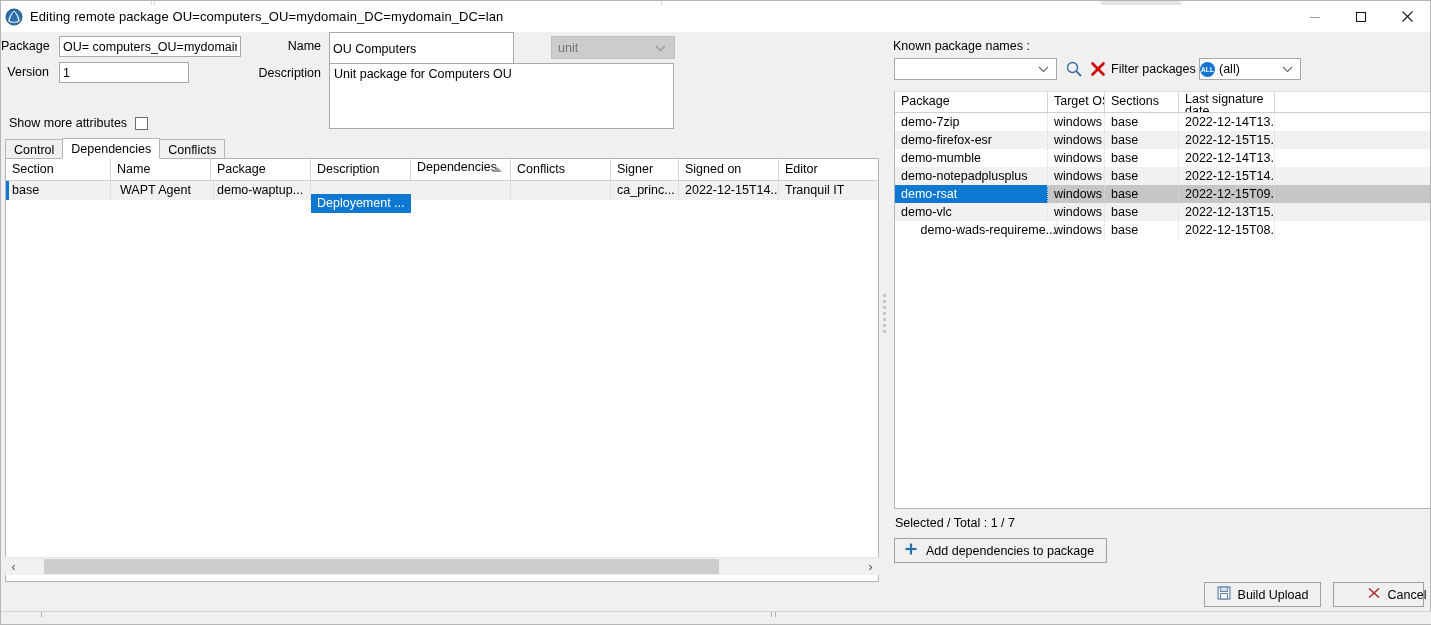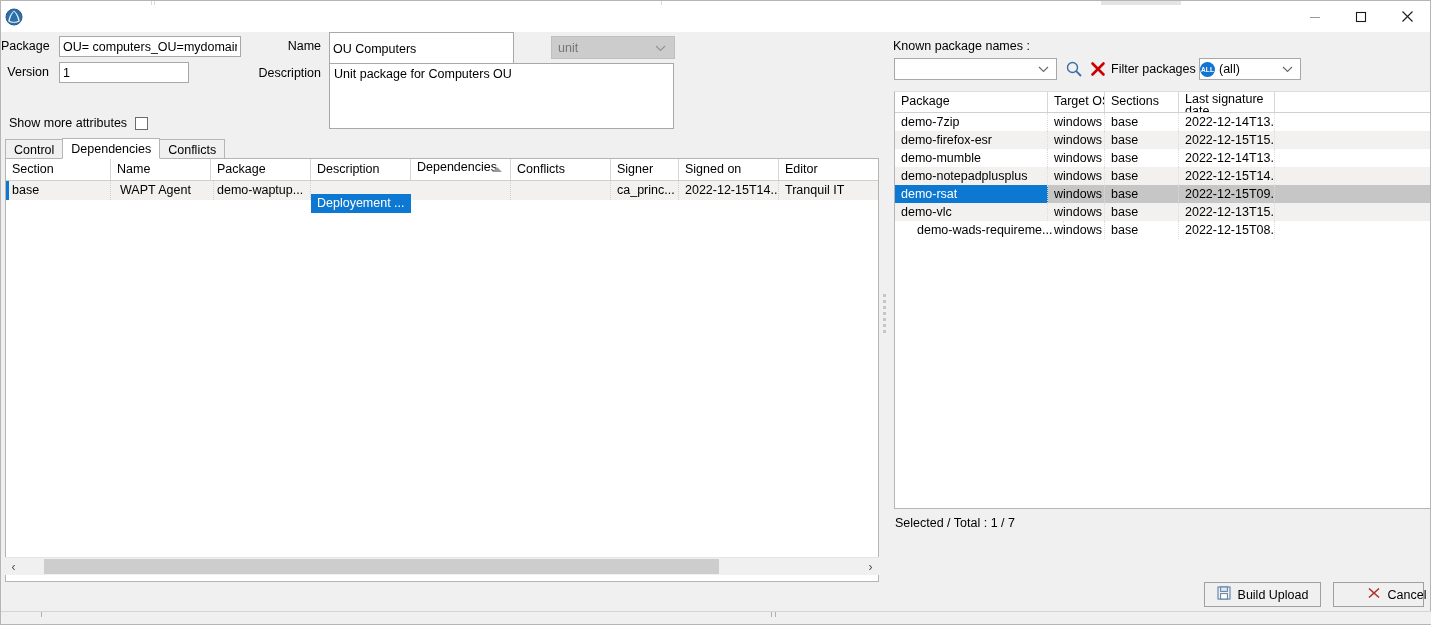--- a/index.html
+++ b/index.html
@@ -471,20 +471,21 @@
 
   <div id="titlebar">
     <span id="app-icon">
       <svg width="18" height="18" viewBox="0 0 18 18">
         <circle cx="9" cy="9" r="8" fill="#2f6fa8"></circle>
         <path d="M9 2.5 C5 6 4 9.5 3.2 13.2 C6 15.4 12 15.4 14.8 13.2 C14 9.5 13 6 9 2.5 Z" fill="#e9f2f8"></path>
         <path d="M9 3.6 C6.4 6.6 5.4 9.8 4.7 12.7 C6.9 14 11.1 14 13.3 12.7 C12.6 9.8 11.6 6.6 9 3.6 Z" fill="#2f6fa8"></path>
         <circle cx="9" cy="9" r="8" fill="none" stroke="#27598a" stroke-width="1"></circle>
       </svg>
     </span>
+    <span id="title-text">Editing remote package OU=computers_OU=mydomain_DC=mydomain_DC=lan</span>
     <div class="winbtns">
       <div class="winbtn">
         <svg width="12" height="12" viewBox="0 0 12 12">
             <line x1="1" y1="6.5" x2="11" y2="6.5" stroke="#9a9a9a" stroke-width="1"></line>
           </svg>
       </div>
       <div class="winbtn">
         <svg width="12" height="12" viewBox="0 0 12 12">
             <rect x="1.5" y="1.5" width="9" height="9" fill="none" stroke="#1a1a1a" stroke-width="1.1"></rect>
           </svg>
@@ -668,31 +669,40 @@
             <div class="dcell c4" style="left: 380px; width: 155px; border-right: none;"></div>
           </div>
           <div class="rg-row even">
             <div class="dcell c0" style="left: 0px; width: 153px;">demo-vlc</div>
             <div class="dcell c1" style="left: 153px; width: 57px;">windows</div>
             <div class="dcell c2" style="left: 210px; width: 74px;">base</div>
             <div class="dcell c3" style="left: 284px; width: 96px;">2022-12-13T15...</div>
             <div class="dcell c4" style="left: 380px; width: 155px; border-right: none;"></div>
           </div>
           <div class="rg-row odd">
-            <div class="dcell c0" style="left: 16px; width: 153px;">demo-wads-requireme...</div>
+            <div class="dcell c0" style="left: 9px; width: 153px; text-align: right;">demo-wads-requireme...</div>
             <div class="dcell c1" style="left: 153px; width: 57px;">windows</div>
             <div class="dcell c2" style="left: 210px; width: 74px;">base</div>
             <div class="dcell c3" style="left: 284px; width: 96px;">2022-12-15T08...</div>
             <div class="dcell c4" style="left: 380px; width: 155px; border-right: none;"></div>
           </div>
         </div>
     </div>
 
     <span id="sel-total">Selected / Total : 1 / 7</span>
 
+    <div id="add-dep-btn">
+      <span class="plus">
+        <svg width="14" height="14" viewBox="0 0 14 14">
+          <line x1="7" y1="1.5" x2="7" y2="12.5" stroke="#2c6ea8" stroke-width="2.2"></line>
+          <line x1="1.5" y1="7" x2="12.5" y2="7" stroke="#2c6ea8" stroke-width="2.2"></line>
+        </svg>
+      </span>
+      <span>Add dependencies to package</span>
+    </div>
   </div>
 
   <div id="bottom-bar">
     <div class="dlgbtn" id="build-upload-btn">
       <span>
         <svg width="14" height="14" viewBox="0 0 14 14">
           <rect x="1" y="1" width="12" height="12" fill="none" stroke="#5b7fa6" stroke-width="1.1"></rect>
           <rect x="3.6" y="1" width="6.8" height="4.4" fill="#dbe6f0" stroke="#5b7fa6" stroke-width="1"></rect>
           <rect x="3.6" y="7.6" width="6.8" height="5.4" fill="#fff" stroke="#5b7fa6" stroke-width="1"></rect>
         </svg>

